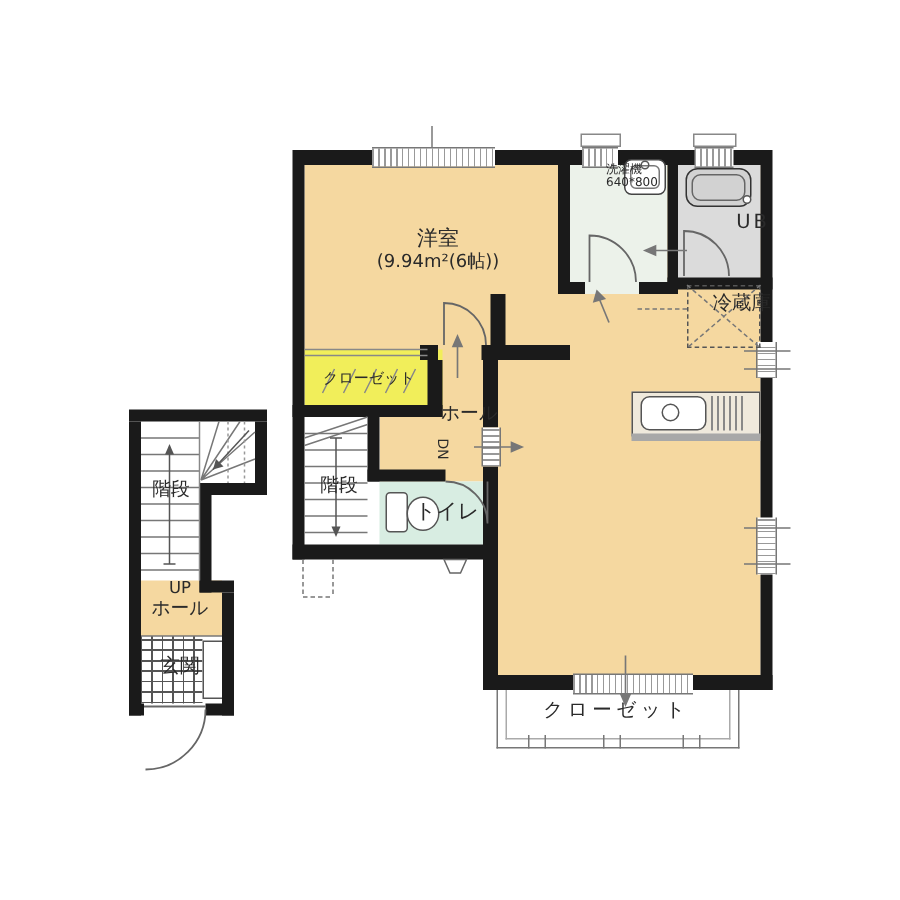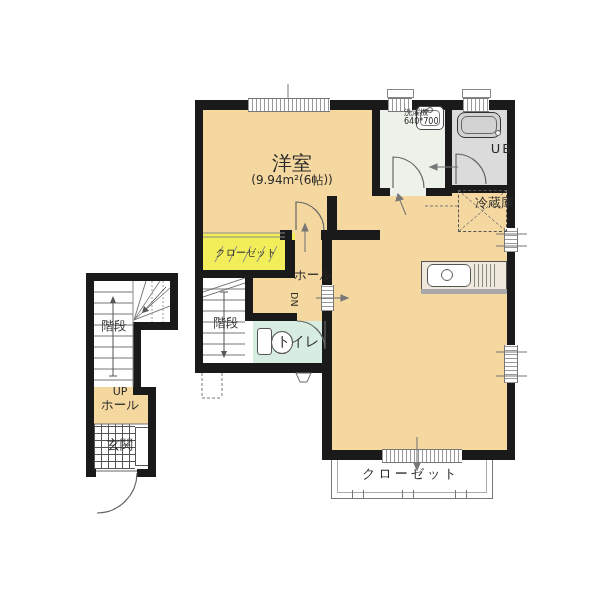--- a/index.html
+++ b/index.html
@@ -155,31 +155,31 @@
       <path d="M496,234 H527 M496,246 H527"></path>
       <path d="M496,352 H527 M496,376 H527"></path>
       <path d="M425,206 H458" stroke-dasharray="3,2"></path>
       <path d="M458,190 L507,232 M507,190 L458,232" stroke-dasharray="3,2"></path>
       <path d="M94,424 H148"></path>
     </g>
     <polygon points="296,373 311,373 307,382 300,382" fill="#fff" stroke="#666" stroke-width="1"></polygon>
   </svg>
 
   <div class="lbl" style="left:212px;top:152px;width:160px;">
-    <div style="font-size:20px;">洋室</div>
+    <div style="font-size:14px;">洋室</div>
     <div style="font-size:12px;">(9.94m²(6帖))</div>
   </div>
 
   <div class="lbl" style="left:345px;top:309px;width:155px;">
   </div>
 
 
   <div class="lbl" style="left:380px;top:109px;width:36px;font-size:8px;text-align:left;margin-left:24px;">
     <div>洗濯機</div>
-    <div>640*700</div>
+    <div>640*800</div>
   </div>
 
   <div class="lbl" style="left:484px;top:142px;width:36px;font-size:13px;letter-spacing:2px;">UB</div>
 
   <div class="lbl" style="left:475px;top:196px;width:34px;font-size:13px;">冷蔵庫</div>
 
   <div class="lbl" style="left:206px;top:247px;width:80px;font-size:10px;">クローゼット</div>
 
   <div class="lbl" style="left:290px;top:268px;width:46px;font-size:12.5px;">ホール</div>
 

